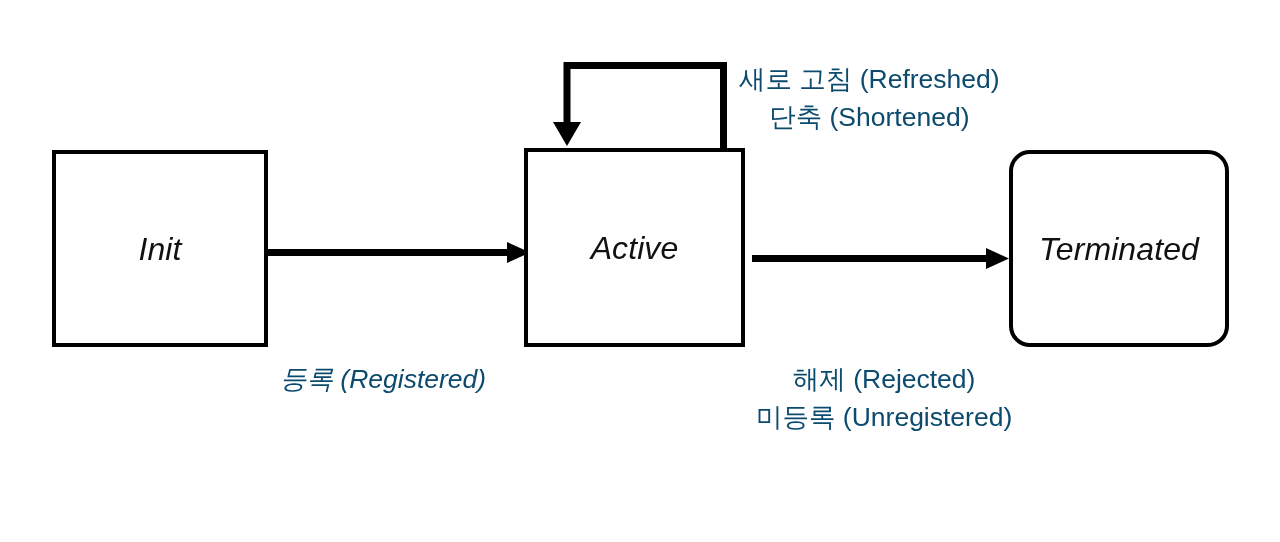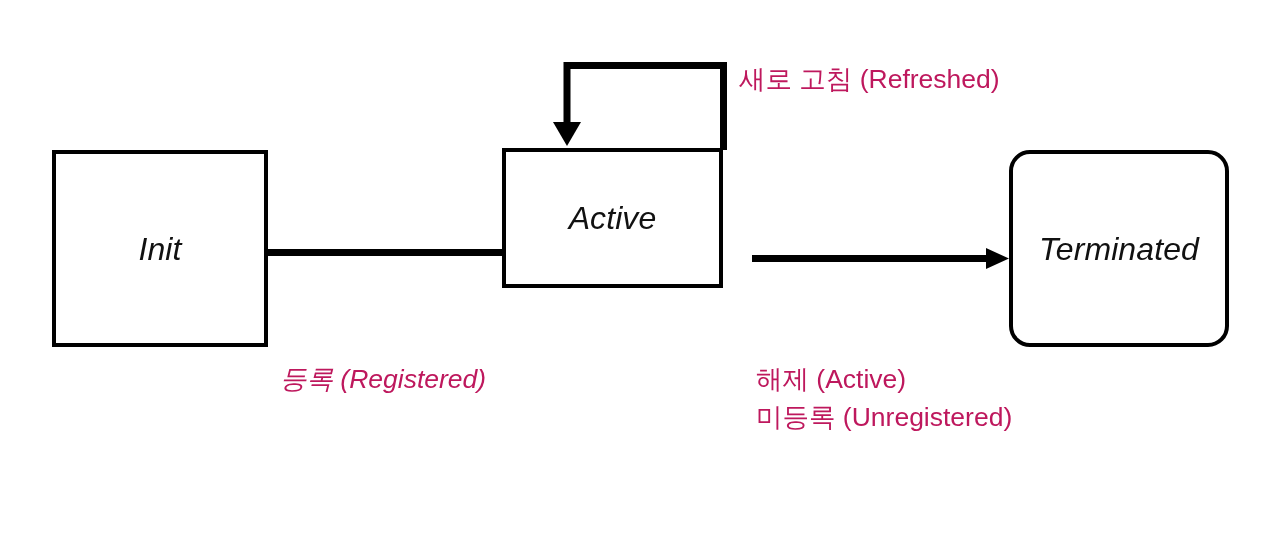--- a/index.html
+++ b/index.html
@@ -34,29 +34,30 @@
   }
   .state-label {
     font-size: 32px;
     line-height: 1;
     color: #111111;
     letter-spacing: 0.1px;
     white-space: nowrap;
     font-style: italic;
   }
   #state-init  { left: 52px;   top: 150px; width: 216px; height: 197px; }
-  #state-active{ left: 502px;  top: 148px; width: 221px; height: 140px; }
+  #state-active{ left: 524px;  top: 148px; width: 221px; height: 199px; }
   #state-terminated { left: 1009px; top: 150px; width: 220px; height: 197px; border-radius: 21px; }
 
   .edge-label {
     position: absolute;
     font-size: 26.5px;
     line-height: 38px;
-    color: #be185d;
+    color: #0c4a6e;
     white-space: nowrap;
+    text-align: center;
   }
   #label-refresh-block { left: 739px; top: 60px; }
   #label-register-block { left: 280px; top: 360px; font-style: italic; }
   #label-expire-block { left: 756px; top: 360px; }
 
   .edge-label div { white-space: nowrap; }
 
   svg .wire {
     fill: none;
     stroke: #000000;
@@ -94,22 +95,23 @@
 <div class="state-box" id="state-active">
   <span class="state-label">Active</span>
 </div>
 
 <div class="state-box" id="state-terminated">
   <span class="state-label">Terminated</span>
 </div>
 
 <div class="edge-label" id="label-refresh-block">
   <div>새로 고침 (Refreshed)</div>
+  <div>단축 (Shortened)</div>
 </div>
 
 <div class="edge-label" id="label-register-block">
   <div>등록 (Registered)</div>
 </div>
 
 <div class="edge-label" id="label-expire-block">
-  <div>해제 (Active)</div>
+  <div>해제 (Rejected)</div>
   <div>미등록 (Unregistered)</div>
 </div>
 
 </body></html>

